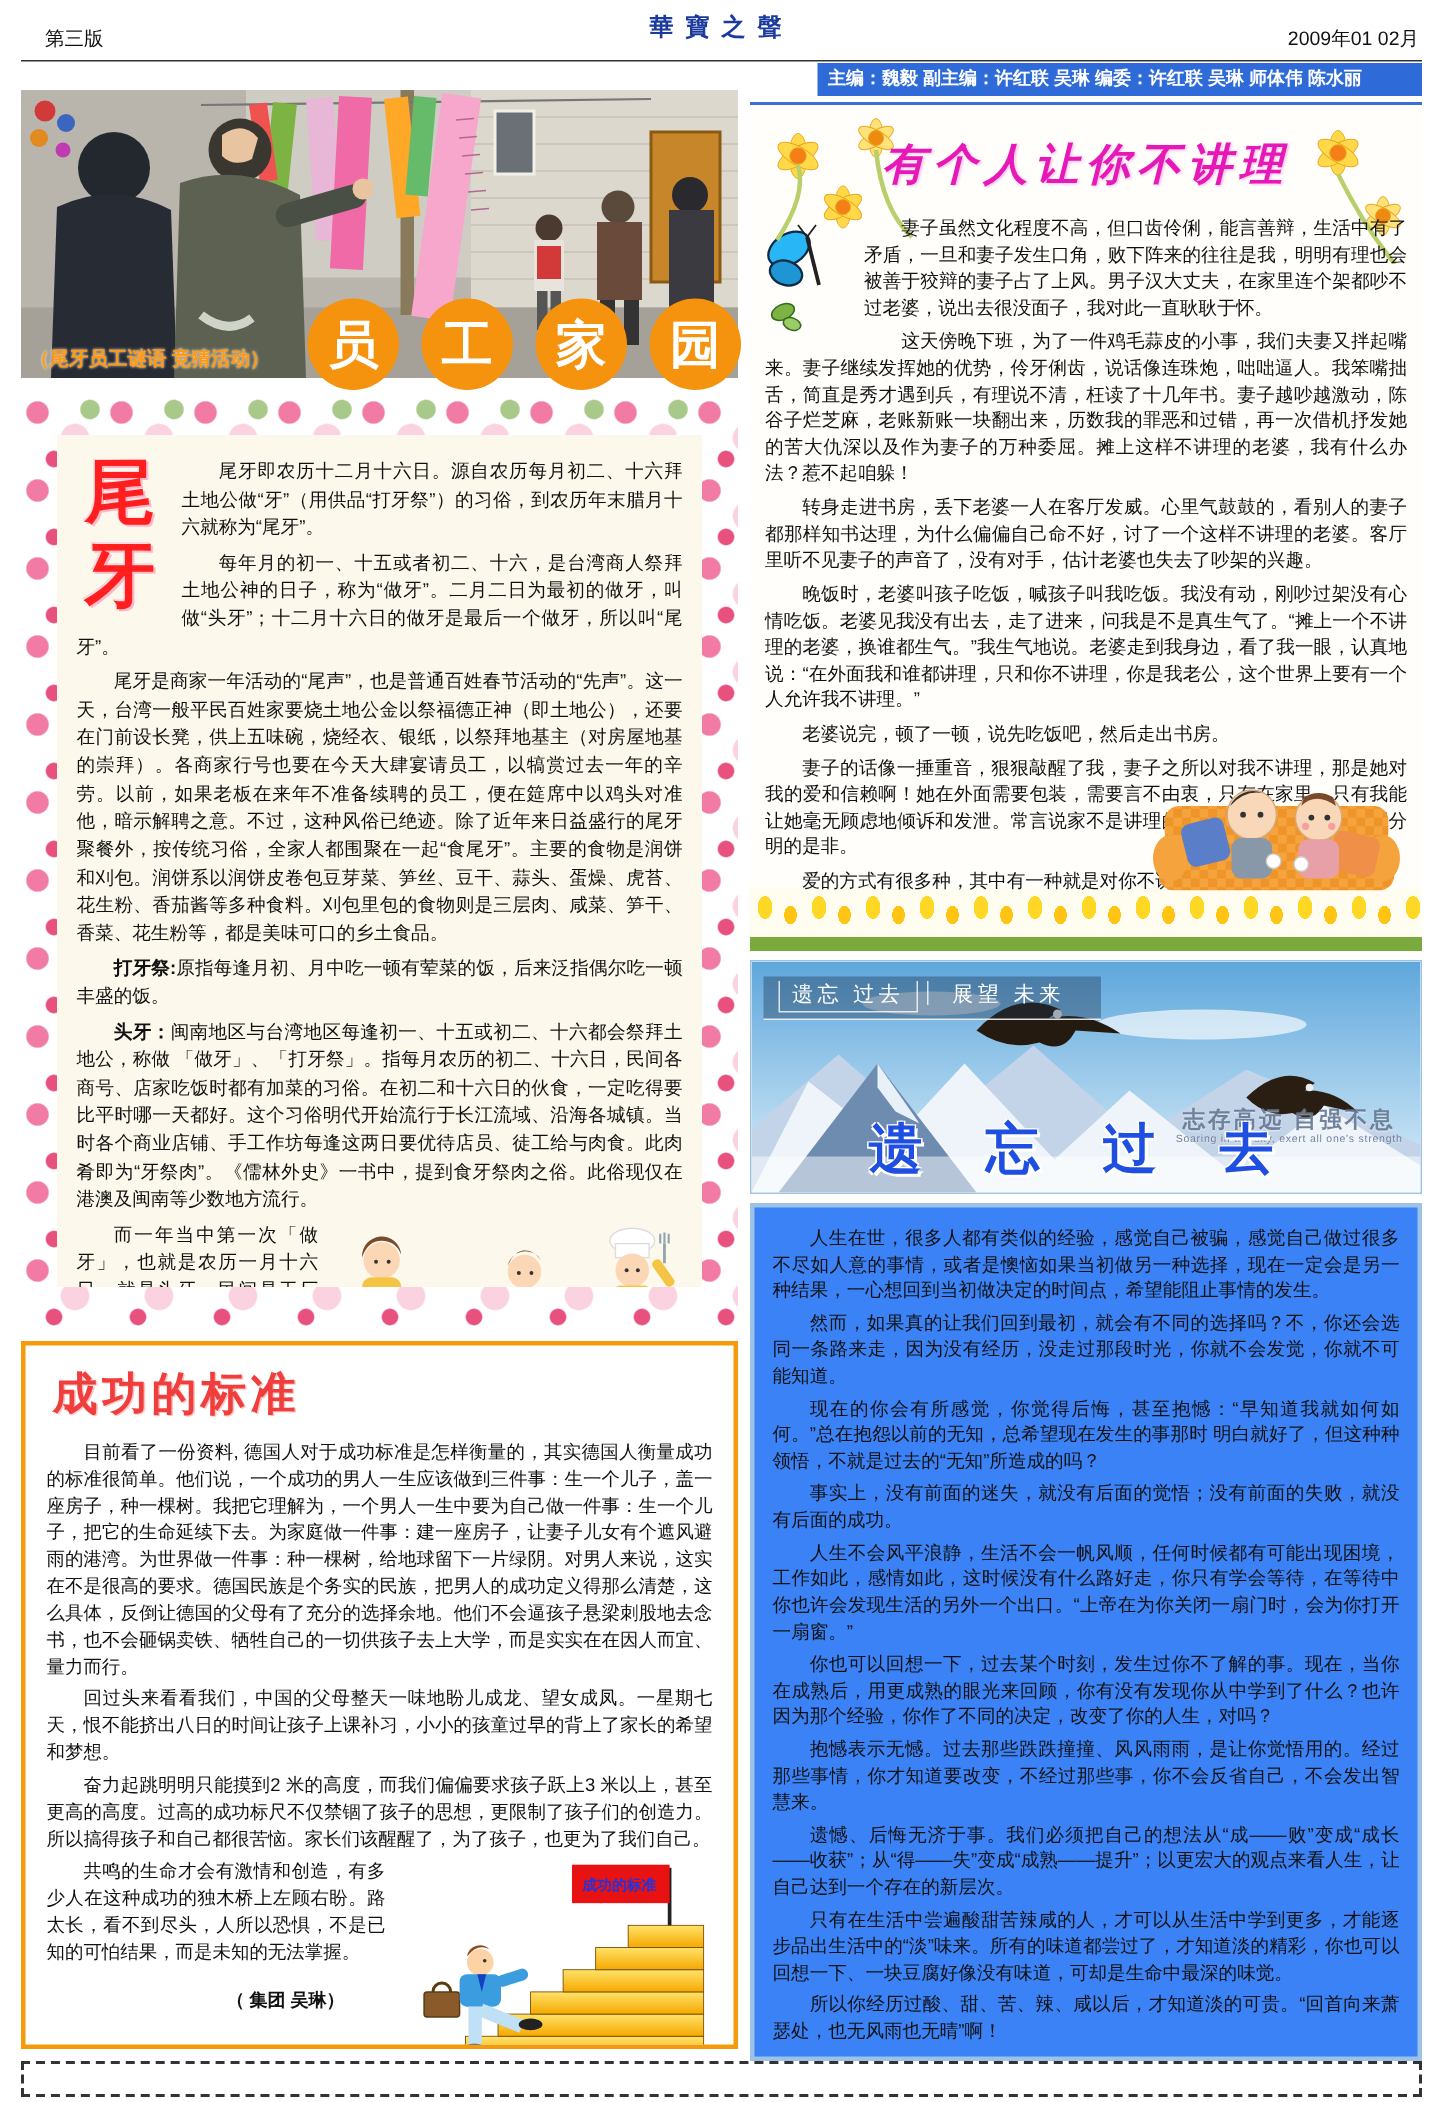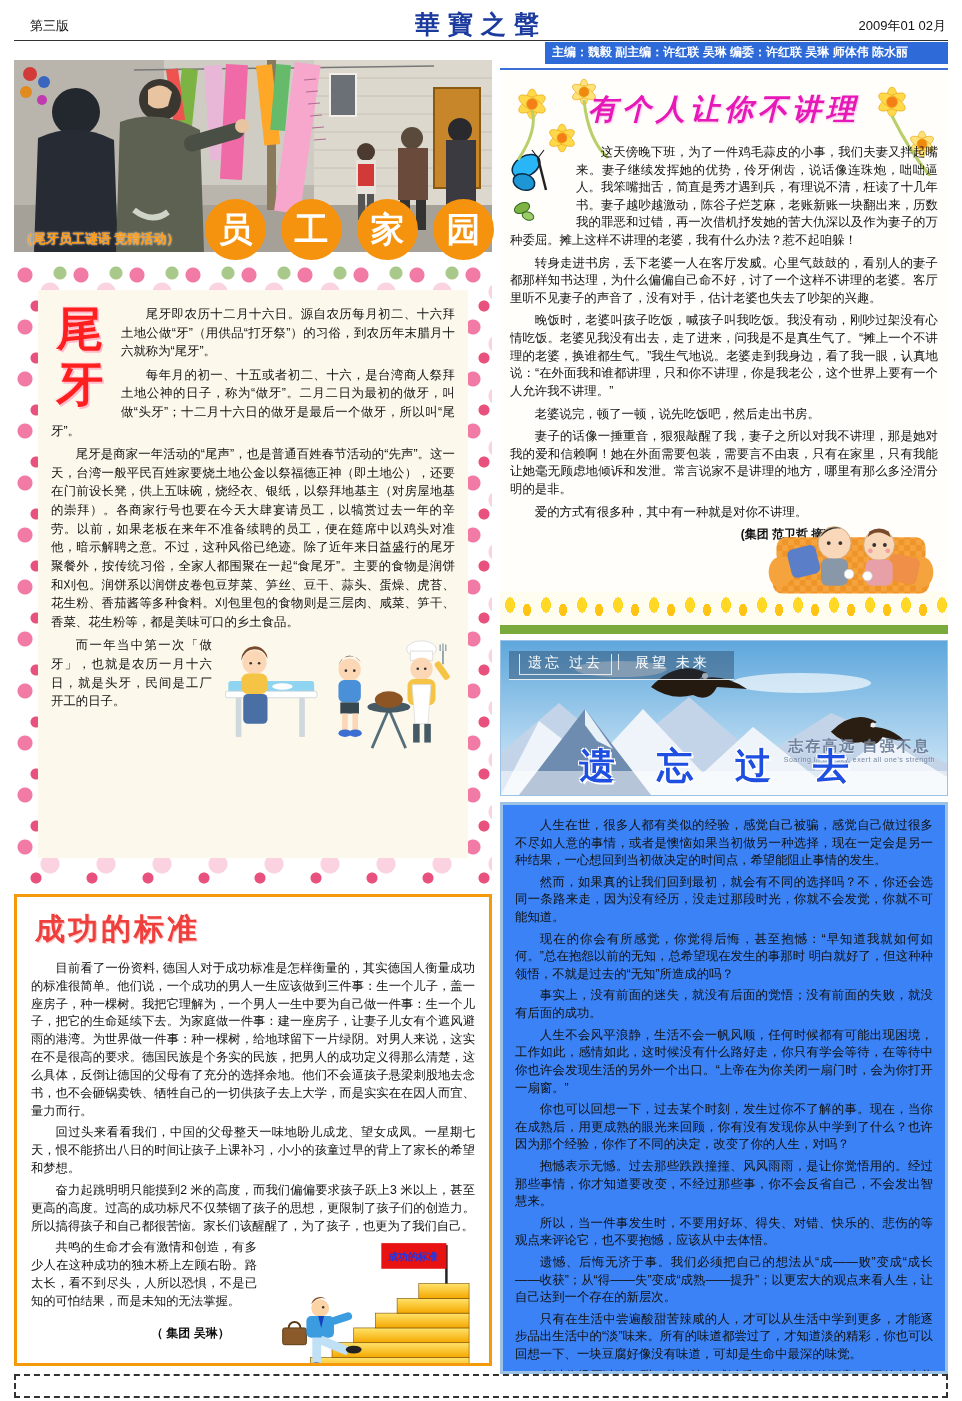--- a/index.html
+++ b/index.html
@@ -2,21 +2,21 @@
 <html style="--accent-orange: #f5920e; --masthead-blue: #1b3a9e; --editors-bar-blue: #2f6bd8; --caption-orange: #ff9912; --weiya-red: #ff1f1f; --success-border-orange: #f49a0b; --title-red: #ee3f3c; --title-magenta: #e619b8; --forget-border-blue: #9cc2e5; --forget-title-blue: #1e4fe0;"><head>
 <meta charset="utf-8">
 <style>
   html,body{margin:0;padding:0;background:#fff;}
   body{font-family:"Liberation Sans","DejaVu Sans",sans-serif;color:#111;}
   .page{position:relative;width:962px;height:1401px;background:#fff;overflow:hidden;}
 
   
   .masthead-bar{position:absolute;top:0;left:14px;right:14px;height:40px;border-bottom:1px solid #333;}
   .page-label{position:absolute;left:16px;top:17px;font-size:13px;}
-  .masthead{position:absolute;left:0;right:0;top:8px;text-align:center;font-size:25px;font-weight:bold;
+  .masthead{position:absolute;left:0;right:0;top:8px;text-align:center;font-size:16px;font-weight:bold;
     color:var(--masthead-blue,#1b3a9e);letter-spacing:8px;font-family:"Liberation Serif","DejaVu Serif",serif;}
   .issue-date{position:absolute;right:2px;top:17px;font-size:13px;}
 
   
   .col-left{position:absolute;left:14px;top:60px;width:478px;}
   .col-right{position:absolute;left:500px;top:42px;width:448px;}
 
   
   .photo-block{position:relative;width:478px;height:192px;margin-bottom:12px;}
   .photo-block svg{display:block;}
@@ -195,20 +195,22 @@
     <div class="weiya-block">
       <div class="weiya-inner">
         <div class="weiya-title">
           <span>尾</span>
           <span>牙</span>
         </div>
         <div>
             <p class="para">尾牙即农历十二月十六日。源自农历每月初二、十六拜土地公做“牙”（用供品“打牙祭”）的习俗，到农历年末腊月十六就称为“尾牙”。</p>
             <p class="para">每年月的初一、十五或者初二、十六，是台湾商人祭拜土地公神的日子，称为“做牙”。二月二日为最初的做牙，叫做“头牙”；十二月十六日的做牙是最后一个做牙，所以叫“尾牙”。</p>
             <p class="para">尾牙是商家一年活动的“尾声”，也是普通百姓春节活动的“先声”。这一天，台湾一般平民百姓家要烧土地公金以祭福德正神（即土地公），还要在门前设长凳，供上五味碗，烧经衣、银纸，以祭拜地基主（对房屋地基的崇拜）。各商家行号也要在今天大肆宴请员工，以犒赏过去一年的辛劳。以前，如果老板在来年不准备续聘的员工，便在筵席中以鸡头对准他，暗示解聘之意。不过，这种风俗已绝迹。除了近年来日益盛行的尾牙聚餐外，按传统习俗，全家人都围聚在一起“食尾牙”。主要的食物是润饼和刈包。润饼系以润饼皮卷包豆芽菜、笋丝、豆干、蒜头、蛋燥、虎苔、花生粉、香茄酱等多种食料。刈包里包的食物则是三层肉、咸菜、笋干、香菜、花生粉等，都是美味可口的乡土食品。</p>
+            <p class="para"><b>打牙祭:</b>原指每逢月初、月中吃一顿有荤菜的饭，后来泛指偶尔吃一顿丰盛的饭。</p>
+            <p class="para"><b>头牙：</b>闽南地区与台湾地区每逢初一、十五或初二、十六都会祭拜土地公，称做 「做牙」、「打牙祭」。指每月农历的初二、十六日，民间各商号、店家吃饭时都有加菜的习俗。在初二和十六日的伙食，一定吃得要比平时哪一天都好。这个习俗明代开始流行于长江流域、沿海各城镇。当时各个商业店铺、手工作坊每逢这两日要优待店员、徒工给与肉食。此肉肴即为“牙祭肉”。《儒林外史》一书中，提到食牙祭肉之俗。此俗现仅在港澳及闽南等少数地方流行。</p>
           </div>
         <svg class="cartoon-family" width="235" height="112" viewBox="0 0 250 120">
           <rect x="8" y="46" width="92" height="13" rx="3" fill="#8fd4f0"></rect>
           <rect x="5" y="57" width="98" height="7" rx="2" fill="#fff" stroke="#cfd8dc" stroke-width="1"></rect>
           <ellipse cx="34" cy="52" rx="11" ry="3.5" fill="#fff"></ellipse>
             <ellipse cx="66" cy="52" rx="11" ry="3.5" fill="#fff"></ellipse>
           <rect x="16" y="64" width="6" height="42" fill="#cfd8dc"></rect>
             <rect x="84" y="64" width="6" height="42" fill="#cfd8dc"></rect>
           <circle cx="36" cy="26" r="13" fill="#fcd7b6"></circle>
           <path d="M22,24 a14,14 0 0 1 28,-2 q-4,-10 -14,-10 t-14,12 Z" fill="#7a4a2b"></path>
@@ -346,20 +348,21 @@
         <svg width="58" height="82" viewBox="0 0 58 82">
           <ellipse cx="16" cy="20" rx="15" ry="10" fill="#29b6f6" stroke="#0d2b45" stroke-width="1.5" transform="rotate(-32 16 20)"></ellipse>
           <ellipse cx="14" cy="36" rx="11" ry="8" fill="#1e96d6" stroke="#0d2b45" stroke-width="1.5" transform="rotate(18 14 36)"></ellipse>
           <line x1="28" y1="12" x2="36" y2="44" stroke="#222" stroke-width="2.5"></line>
           <path d="M28,12 L22,4 M28,12 L34,4" stroke="#222" stroke-width="1.2" fill="none"></path>
           <ellipse cx="12" cy="62" rx="8" ry="5" fill="#7cb342" stroke="#33691e" transform="rotate(-24 12 62)"></ellipse>
           <ellipse cx="18" cy="70" rx="6" ry="4" fill="#9ccc65" stroke="#33691e" transform="rotate(20 18 70)"></ellipse>
         </svg>
       </div>
       <div>
+          <p class="para">妻子虽然文化程度不高，但口齿伶俐，能言善辩，生活中有了矛盾，一旦和妻子发生口角，败下阵来的往往是我，明明有理也会被善于狡辩的妻子占了上风。男子汉大丈夫，在家里连个架都吵不过老婆，说出去很没面子，我对此一直耿耿于怀。</p>
           <p class="para">这天傍晚下班，为了一件鸡毛蒜皮的小事，我们夫妻又拌起嘴来。妻子继续发挥她的优势，伶牙俐齿，说话像连珠炮，咄咄逼人。我笨嘴拙舌，简直是秀才遇到兵，有理说不清，枉读了十几年书。妻子越吵越激动，陈谷子烂芝麻，老账新账一块翻出来，历数我的罪恶和过错，再一次借机抒发她的苦大仇深以及作为妻子的万种委屈。摊上这样不讲理的老婆，我有什么办法？惹不起咱躲！</p>
           <p class="para">转身走进书房，丢下老婆一人在客厅发威。心里气鼓鼓的，看别人的妻子都那样知书达理，为什么偏偏自己命不好，讨了一个这样不讲理的老婆。客厅里听不见妻子的声音了，没有对手，估计老婆也失去了吵架的兴趣。</p>
           <p class="para">晚饭时，老婆叫孩子吃饭，喊孩子叫我吃饭。我没有动，刚吵过架没有心情吃饭。老婆见我没有出去，走了进来，问我是不是真生气了。“摊上一个不讲理的老婆，换谁都生气。”我生气地说。老婆走到我身边，看了我一眼，认真地说：“在外面我和谁都讲理，只和你不讲理，你是我老公，这个世界上要有一个人允许我不讲理。”</p>
           <p class="para">老婆说完，顿了一顿，说先吃饭吧，然后走出书房。</p>
           <p class="para">妻子的话像一捶重音，狠狠敲醒了我，妻子之所以对我不讲理，那是她对我的爱和信赖啊！她在外面需要包装，需要言不由衷，只有在家里，只有我能让她毫无顾虑地倾诉和发泄。常言说家不是讲理的地方，哪里有那么多泾渭分明的是非。</p>
           <p class="para">爱的方式有很多种，其中有一种就是对你不讲理。</p>
         </div>
       <div class="attribution unreasonable-attr">(集团 范卫哲 摘)</div>
       <svg class="sofa-couple" width="186" height="92" viewBox="0 0 190 95">
         <defs>
@@ -432,21 +435,20 @@
 
     <div class="forget-block">
       <div>
           <p class="para">人生在世，很多人都有类似的经验，感觉自己被骗，感觉自己做过很多不尽如人意的事情，或者是懊恼如果当初做另一种选择，现在一定会是另一种结果，一心想回到当初做决定的时间点，希望能阻止事情的发生。</p>
           <p class="para">然而，如果真的让我们回到最初，就会有不同的选择吗？不，你还会选同一条路来走，因为没有经历，没走过那段时光，你就不会发觉，你就不可能知道。</p>
           <p class="para">现在的你会有所感觉，你觉得后悔，甚至抱憾：“早知道我就如何如何。”总在抱怨以前的无知，总希望现在发生的事那时 明白就好了，但这种种领悟，不就是过去的“无知”所造成的吗？</p>
           <p class="para">事实上，没有前面的迷失，就没有后面的觉悟；没有前面的失败，就没有后面的成功。</p>
           <p class="para">人生不会风平浪静，生活不会一帆风顺，任何时候都有可能出现困境，工作如此，感情如此，这时候没有什么路好走，你只有学会等待，在等待中你也许会发现生活的另外一个出口。“上帝在为你关闭一扇门时，会为你打开一扇窗。”</p>
           <p class="para">你也可以回想一下，过去某个时刻，发生过你不了解的事。现在，当你在成熟后，用更成熟的眼光来回顾，你有没有发现你从中学到了什么？也许因为那个经验，你作了不同的决定，改变了你的人生，对吗？</p>
           <p class="para">抱憾表示无憾。过去那些跌跌撞撞、风风雨雨，是让你觉悟用的。经过那些事情，你才知道要改变，不经过那些事，你不会反省自己，不会发出智慧来。</p>
-          <p class="para">所以，当一件事发生时，不要用好坏、得失、对错、快乐的、悲伤的等观点来评论它，也不要抱憾，应该从中去体悟。</p>
           <p class="para">遗憾、后悔无济于事。我们必须把自己的想法从“成——败”变成“成长——收获”；从“得——失”变成“成熟——提升”；以更宏大的观点来看人生，让自己达到一个存在的新层次。</p>
           <p class="para">只有在生活中尝遍酸甜苦辣咸的人，才可以从生活中学到更多，才能逐步品出生活中的“淡”味来。所有的味道都尝过了，才知道淡的精彩，你也可以回想一下、一块豆腐好像没有味道，可却是生命中最深的味觉。</p>
           <p class="para">所以你经历过酸、甜、苦、辣、咸以后，才知道淡的可贵。“回首向来萧瑟处，也无风雨也无晴”啊！</p>
         </div>
 
     </div>
   </div>
 
   <div class="bottom-dashed"></div>
 </div>

